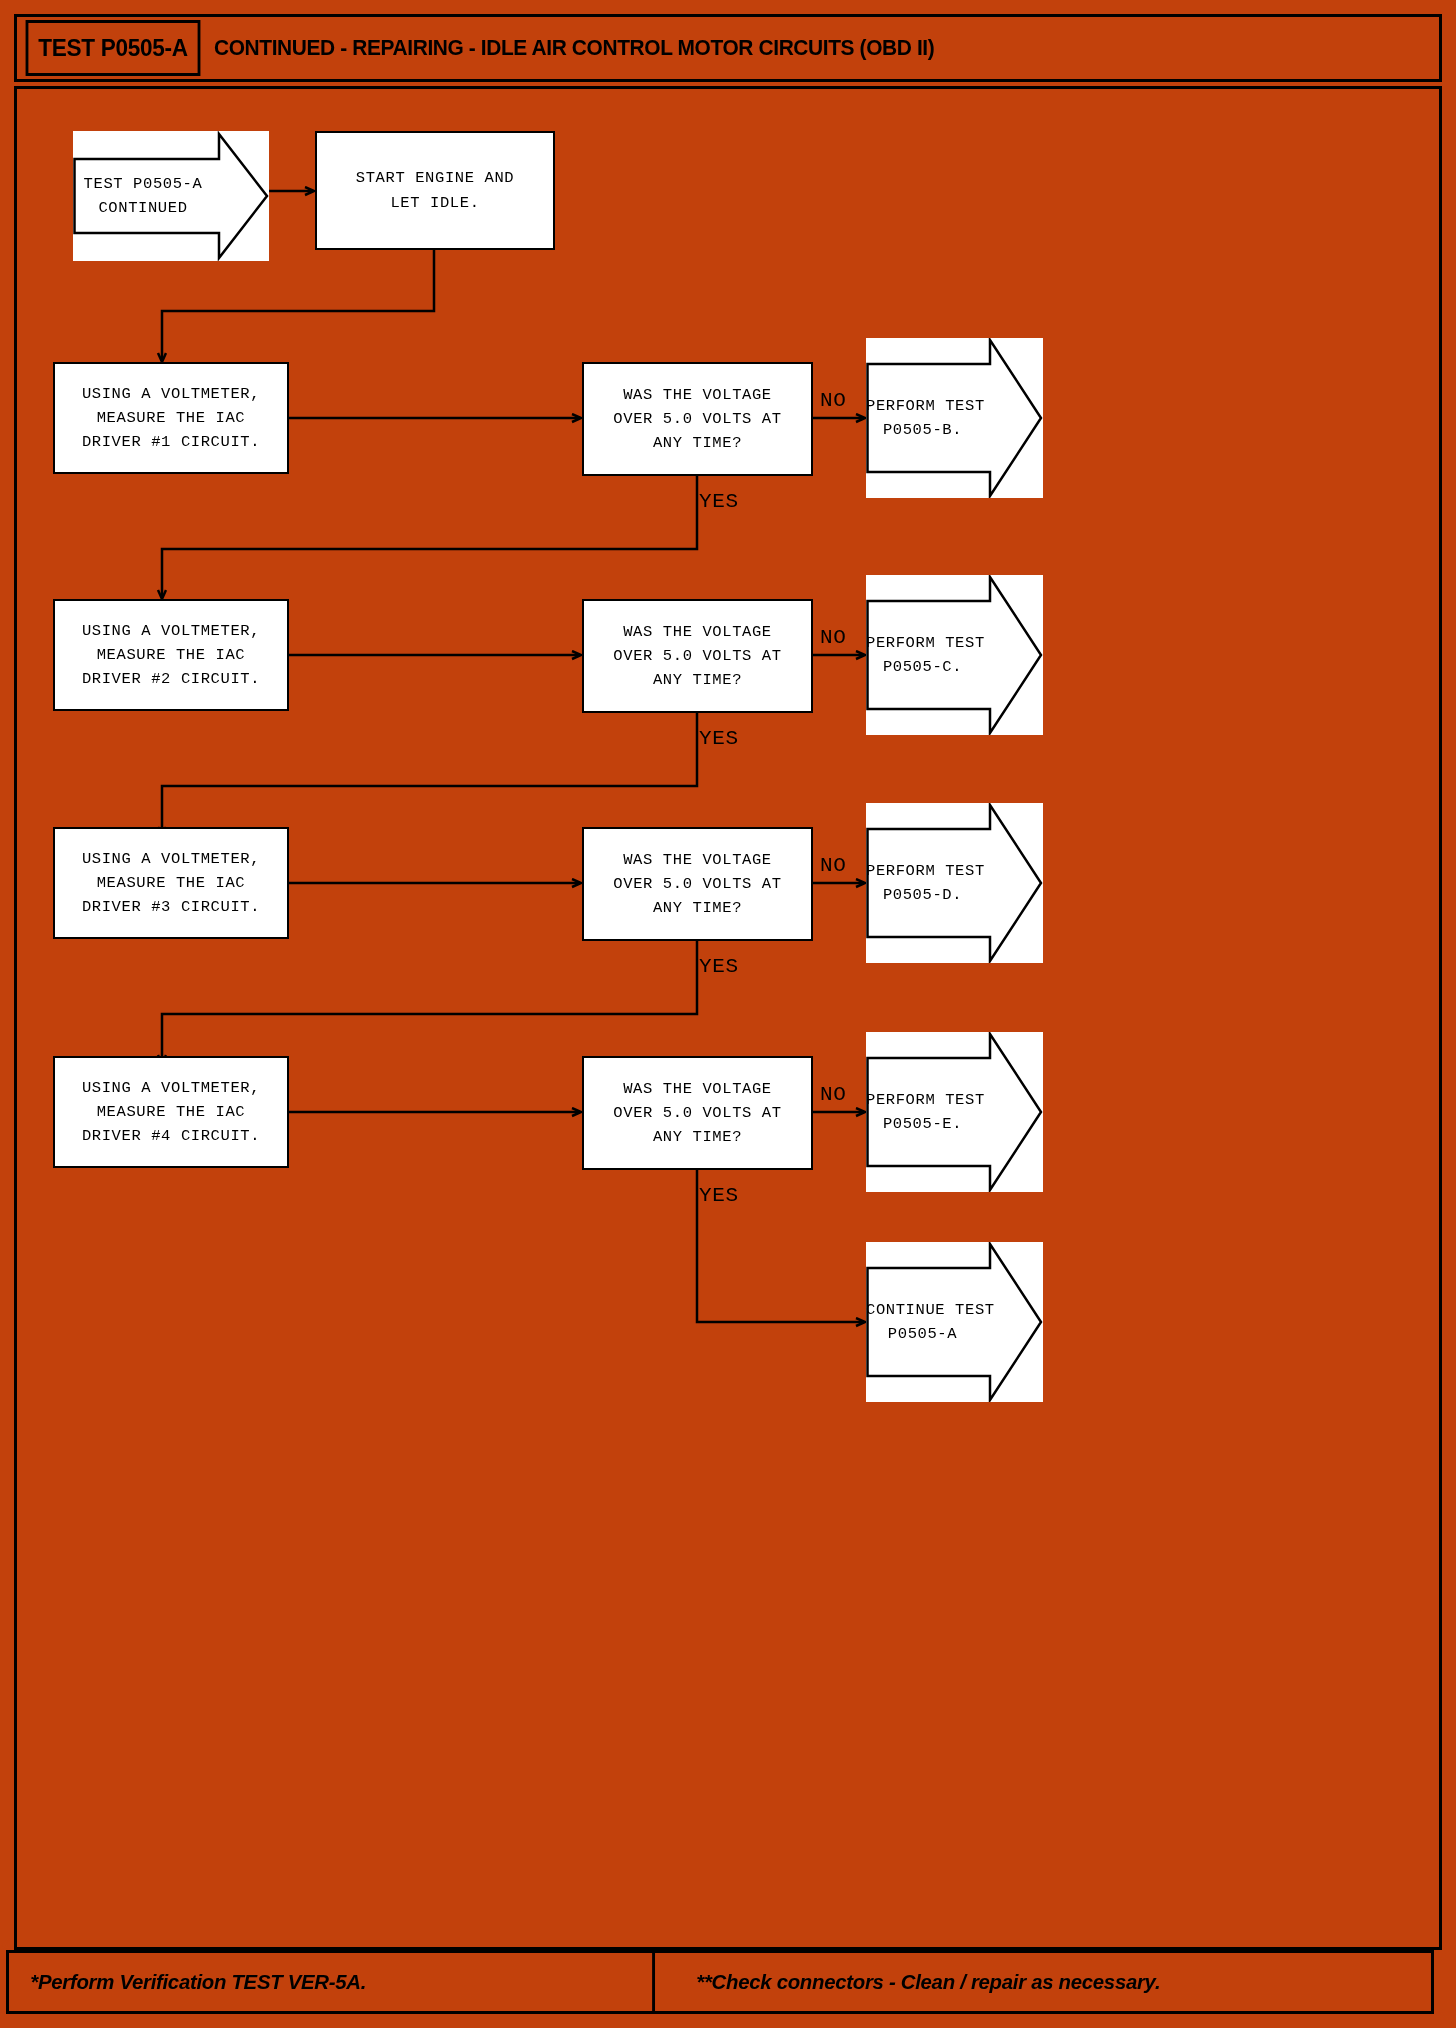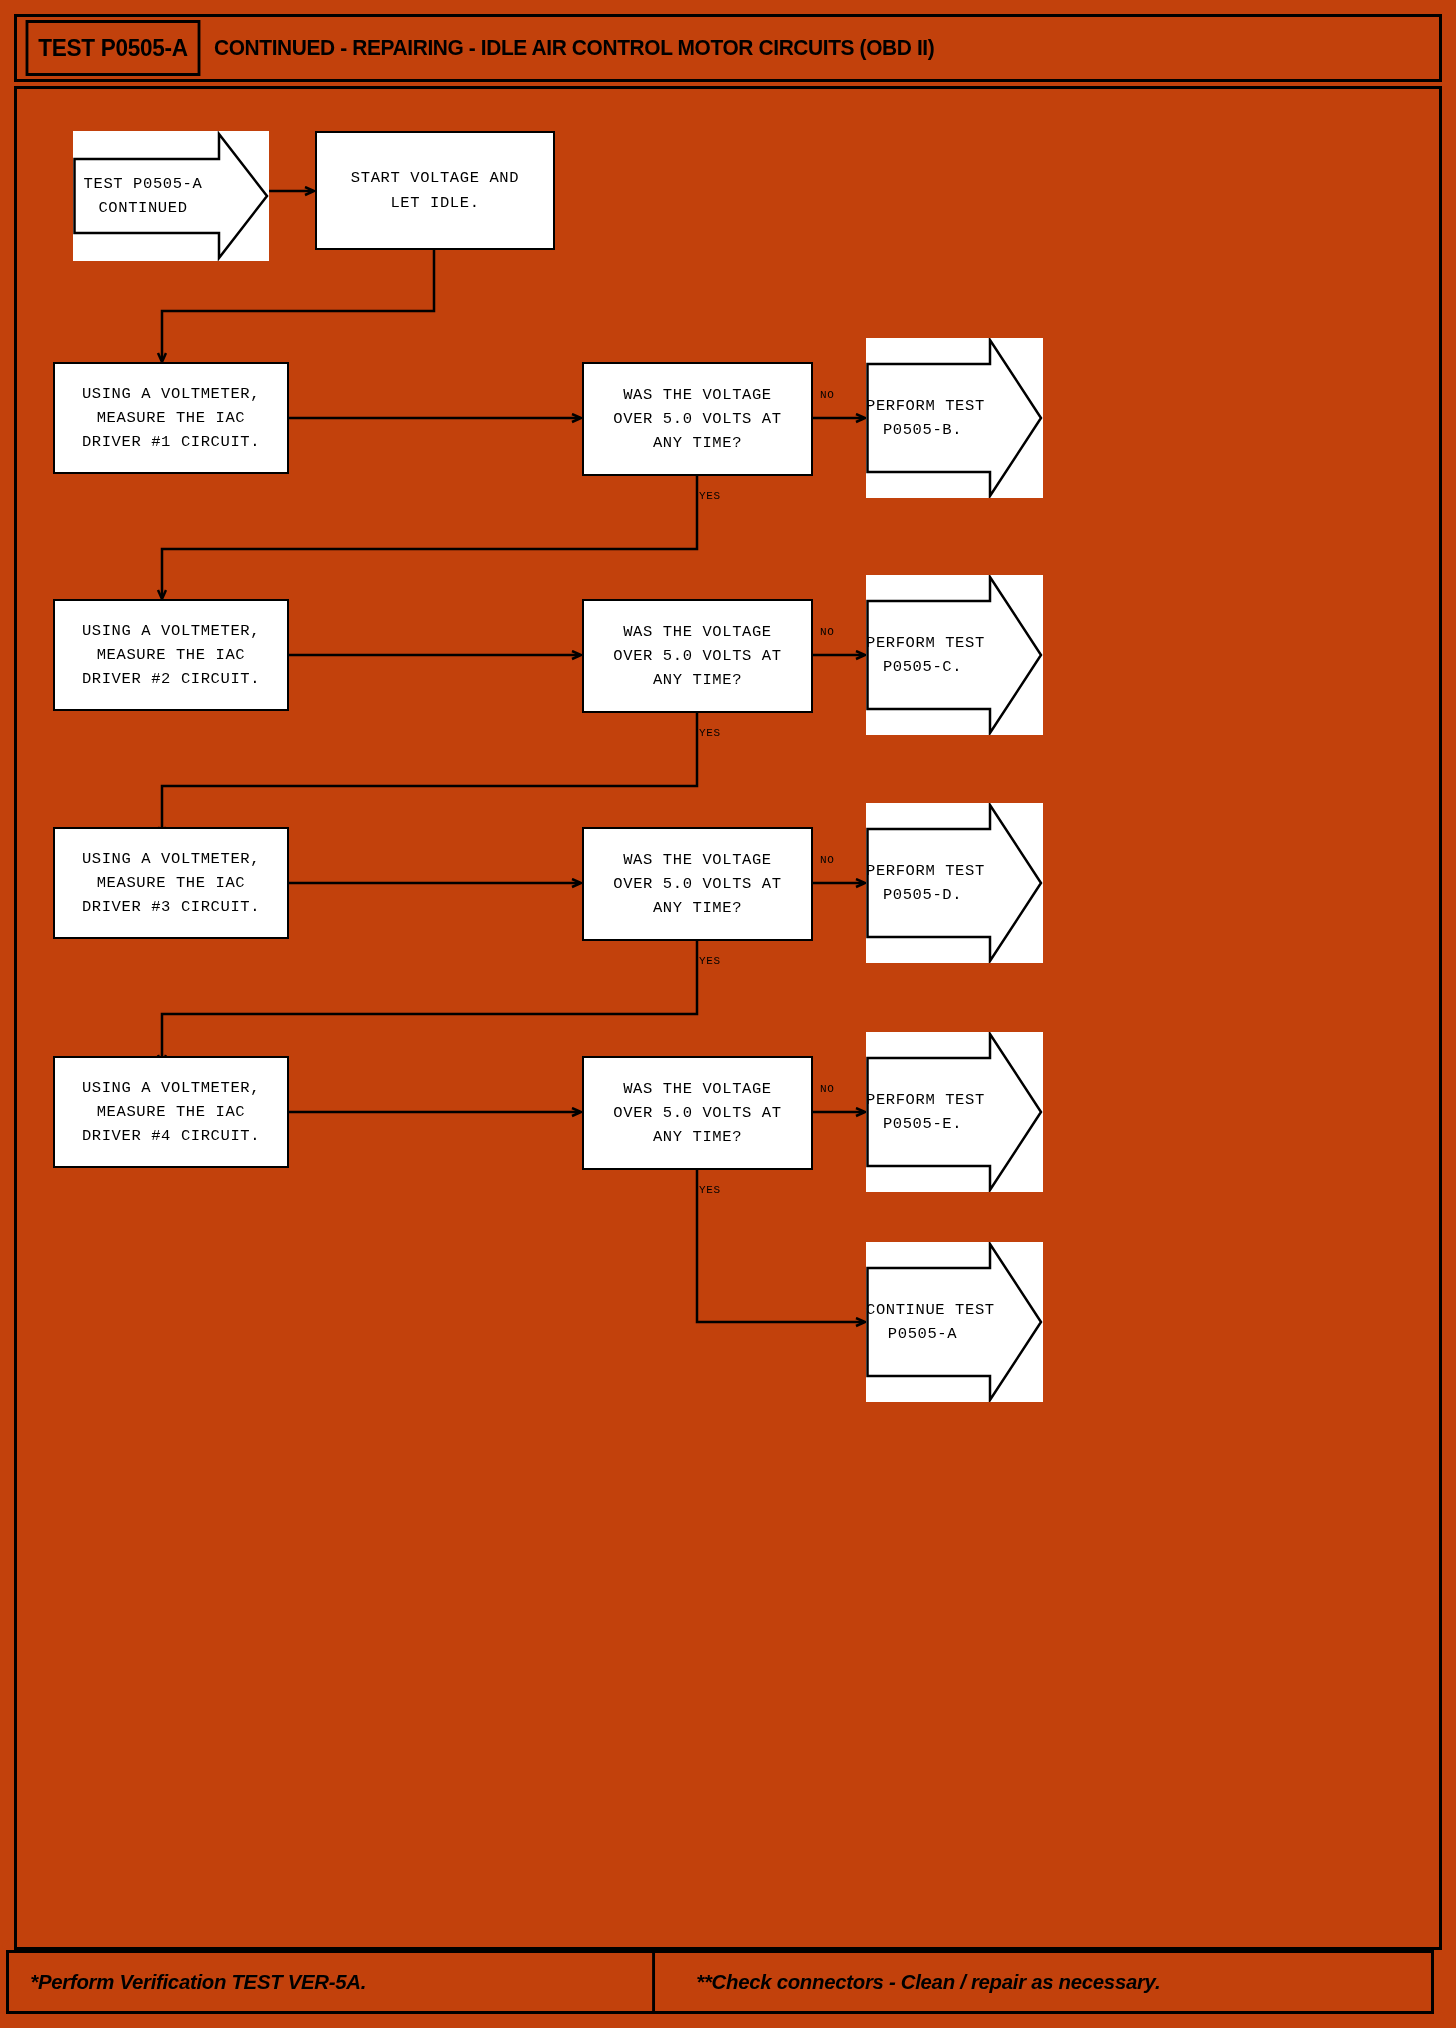--- a/index.html
+++ b/index.html
@@ -107,21 +107,21 @@
     width: 100%;
     text-align: center;
   }
   .ab-left-pad { padding-right: 56px; }
   .ab-right-pad { padding-right: 64px; }
 
   
   .edge-label {
     position: absolute;
     font-family: "Liberation Mono", monospace;
-    font-size: 11px;
+    font-size: 21px;
     letter-spacing: 0.6px;
     color: #000;
     white-space: pre;
   }
 
   
   #wires {
     position: absolute;
     left: 0; top: 0;
     width: 1456px; height: 2028px;
@@ -170,21 +170,21 @@
   </svg>
 
   <div class="node node-arrowbox ab-left-pad" style="left:73px; top:131px; width:196px; height:130px;">
     <svg class="ab-svg" viewBox="0 0 196 130" preserveAspectRatio="none">
       <path d="M1.5,28 L146,28 L146,3 L194,65 L146,127 L146,102 L1.5,102 Z" fill="#fff" stroke="#000" stroke-width="2.5" vector-effect="non-scaling-stroke"></path>
     </svg>
     <div class="ab-text">TEST P0505-A
 CONTINUED</div>
   </div>
 
-  <div class="node node-rect" style="left:315px; top:131px; width:240px; height:119px;">START VOLTAGE AND
+  <div class="node node-rect" style="left:315px; top:131px; width:240px; height:119px;">START ENGINE AND
 LET IDLE.</div>
 
   <div class="node node-rect" style="left:53px; top:362px; width:236px; height:112px;">USING A VOLTMETER,
 MEASURE THE IAC
 DRIVER #1 CIRCUIT.</div>
 
   <div class="node node-rect" style="left:582px; top:362px; width:231px; height:114px;">WAS THE VOLTAGE
 OVER 5.0 VOLTS AT
 ANY TIME?</div>
 

